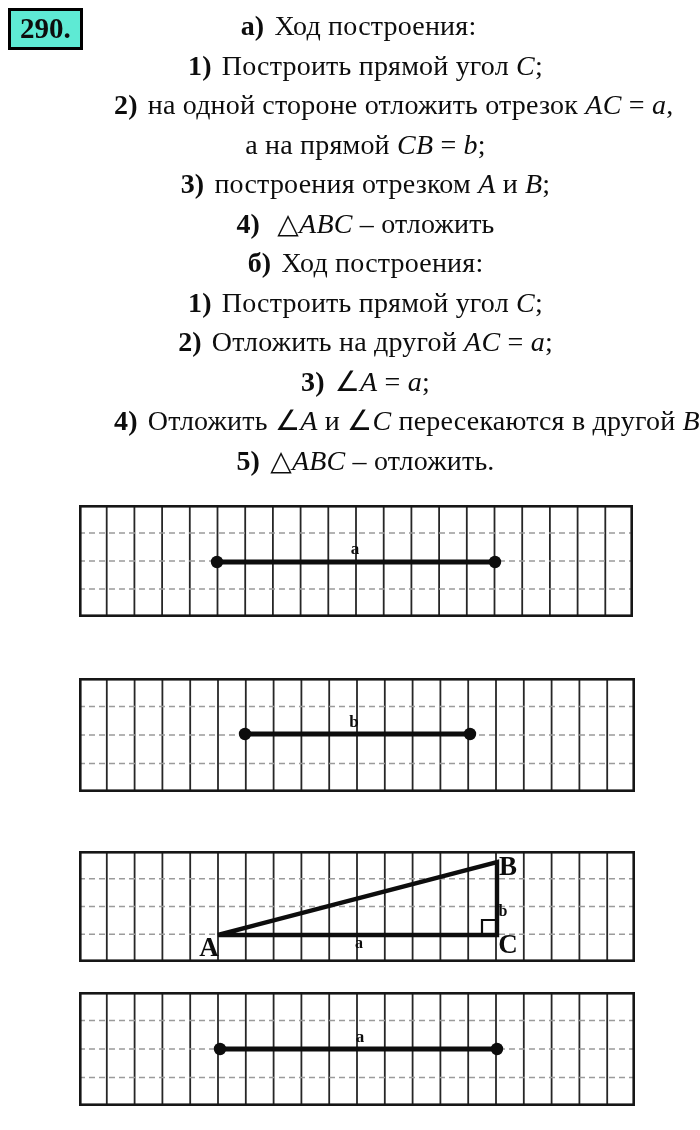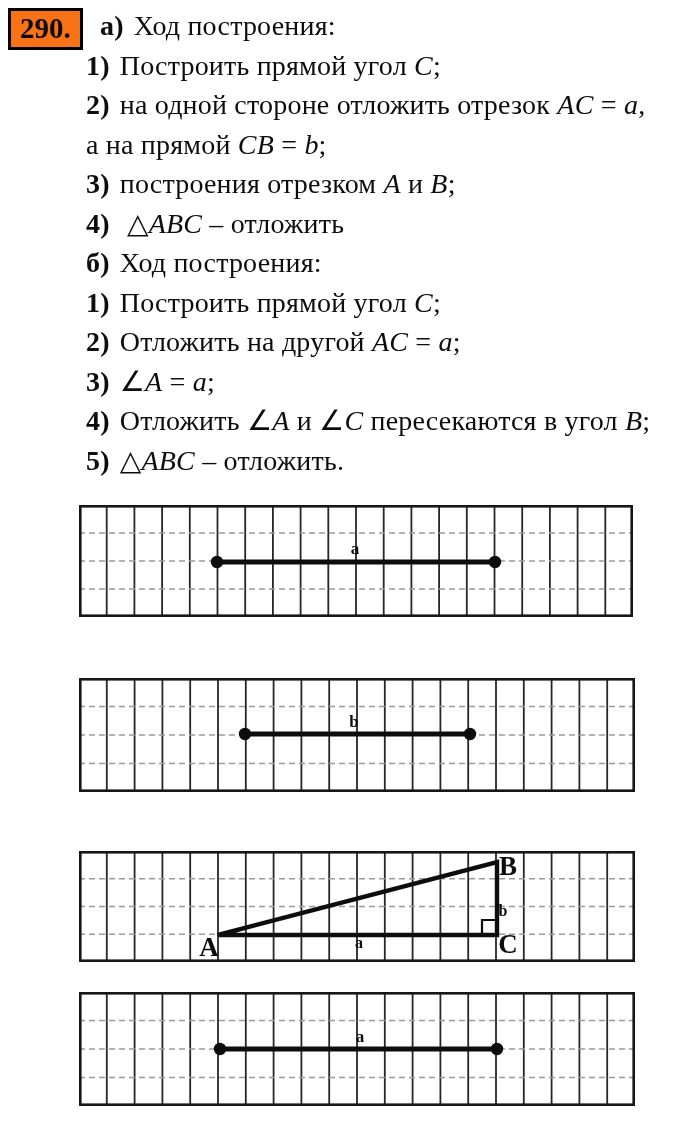--- a/index.html
+++ b/index.html
@@ -3,26 +3,26 @@
 <meta charset="utf-8">
 <style>
   html,body{margin:0;padding:0;background:#ffffff;}
   .page{
     position:relative;width:700px;height:1130px;background:#ffffff;
     font-family:"Liberation Serif",serif;color:#0d0d0d;overflow:hidden;
   }
   .num-box{
     position:absolute;left:8px;top:8px;
     border:3px solid #000;padding:0px 9px 2px 9px;
-    font-weight:bold;font-size:29px;line-height:34px;background:#f97316;
+    font-weight:bold;font-size:29px;line-height:34px;background:#5eead4;
   }
-  .text-block{position:absolute;left:0;top:6px;width:617px;}
+  .text-block{position:absolute;left:0;top:6px;width:617px;text-align:center;}
   .line{
     height:39.5px;line-height:39.5px;font-size:28px;
-    padding-left:86px;white-space:nowrap;letter-spacing:0.2px;
+    padding-left:114px;white-space:nowrap;letter-spacing:0.2px;
   }
   .line.first{padding-left:100px;}
   .pfx{font-weight:bold;padding-right:10px;}
   .mi{font-style:italic;}
   .diagrams{position:absolute;left:0;top:0;width:700px;height:1130px;}
   svg{position:absolute;}
   svg text{font-family:"Liberation Serif",serif;font-weight:bold;}
 </style>
 </head>
 <body>
@@ -33,21 +33,21 @@
       <div class="line first"><span class="pfx">а)</span><span>Ход построения:</span></div>
       <div class="line"><span class="pfx">1)</span><span>Построить прямой угол </span><span class="mi">C</span><span>;</span></div>
       <div class="line"><span class="pfx">2)</span><span>на одной стороне отложить отрезок </span><span class="mi">AC</span><span> = </span><span class="mi">a</span><span>,</span></div>
       <div class="line"><span>а на прямой </span><span class="mi">CB</span><span> = </span><span class="mi">b</span><span>;</span></div>
       <div class="line"><span class="pfx">3)</span><span>построения отрезком </span><span class="mi">A</span><span> и </span><span class="mi">B</span><span>;</span></div>
       <div class="line"><span class="pfx">4)</span><span> △</span><span class="mi">ABC</span><span> – отложить</span></div>
       <div class="line"><span class="pfx">б)</span><span>Ход построения:</span></div>
       <div class="line"><span class="pfx">1)</span><span>Построить прямой угол </span><span class="mi">C</span><span>;</span></div>
       <div class="line"><span class="pfx">2)</span><span>Отложить на другой </span><span class="mi">AC</span><span> = </span><span class="mi">a</span><span>;</span></div>
       <div class="line"><span class="pfx">3)</span><span>∠</span><span class="mi">A</span><span> = </span><span class="mi">a</span><span>;</span></div>
-      <div class="line"><span class="pfx">4)</span><span>Отложить ∠</span><span class="mi">A</span><span> и ∠</span><span class="mi">C</span><span> пересекаются в угол </span><span class="mi">B</span><span>;</span></div>
+      <div class="line"><span class="pfx">4)</span><span>Отложить ∠</span><span class="mi">A</span><span> и ∠</span><span class="mi">C</span><span> пересекаются в другой </span><span class="mi">B</span><span>;</span></div>
       <div class="line"><span class="pfx">5)</span><span>△</span><span class="mi">ABC</span><span> – отложить.</span></div>
     </div>
   <div class="diagrams">
       <svg width="554" height="112" viewBox="0 0 554 112" style="left: 79px; top: 505px;">
         <line x1="27.7" y1="0" x2="27.7" y2="112" stroke="#262626" stroke-width="1.8"></line>
         <line x1="55.4" y1="0" x2="55.4" y2="112" stroke="#262626" stroke-width="1.8"></line>
         <line x1="83.1" y1="0" x2="83.1" y2="112" stroke="#262626" stroke-width="1.8"></line>
         <line x1="110.8" y1="0" x2="110.8" y2="112" stroke="#262626" stroke-width="1.8"></line>
         <line x1="138.5" y1="0" x2="138.5" y2="112" stroke="#262626" stroke-width="1.8"></line>
         <line x1="166.2" y1="0" x2="166.2" y2="112" stroke="#262626" stroke-width="1.8"></line>

